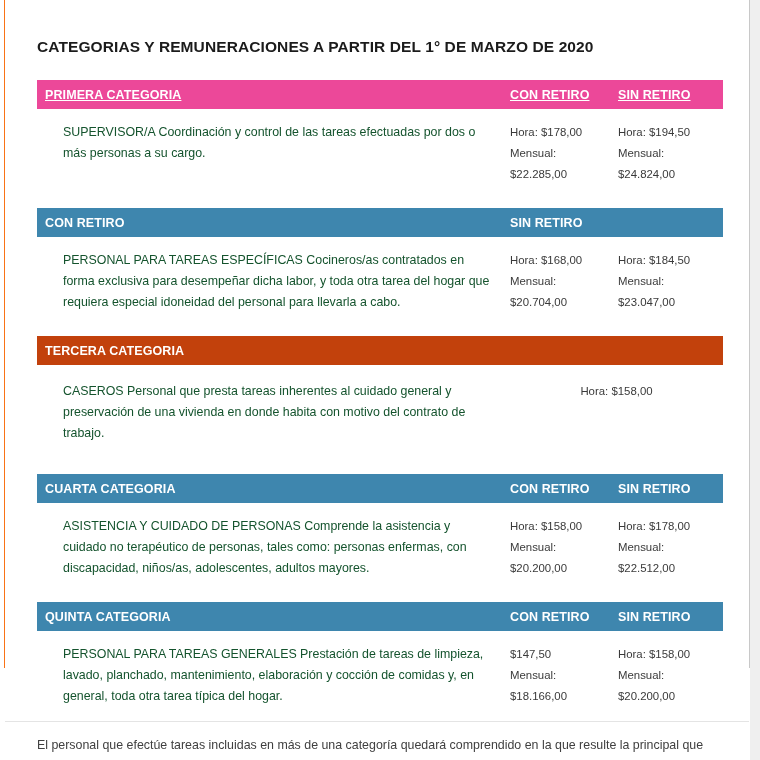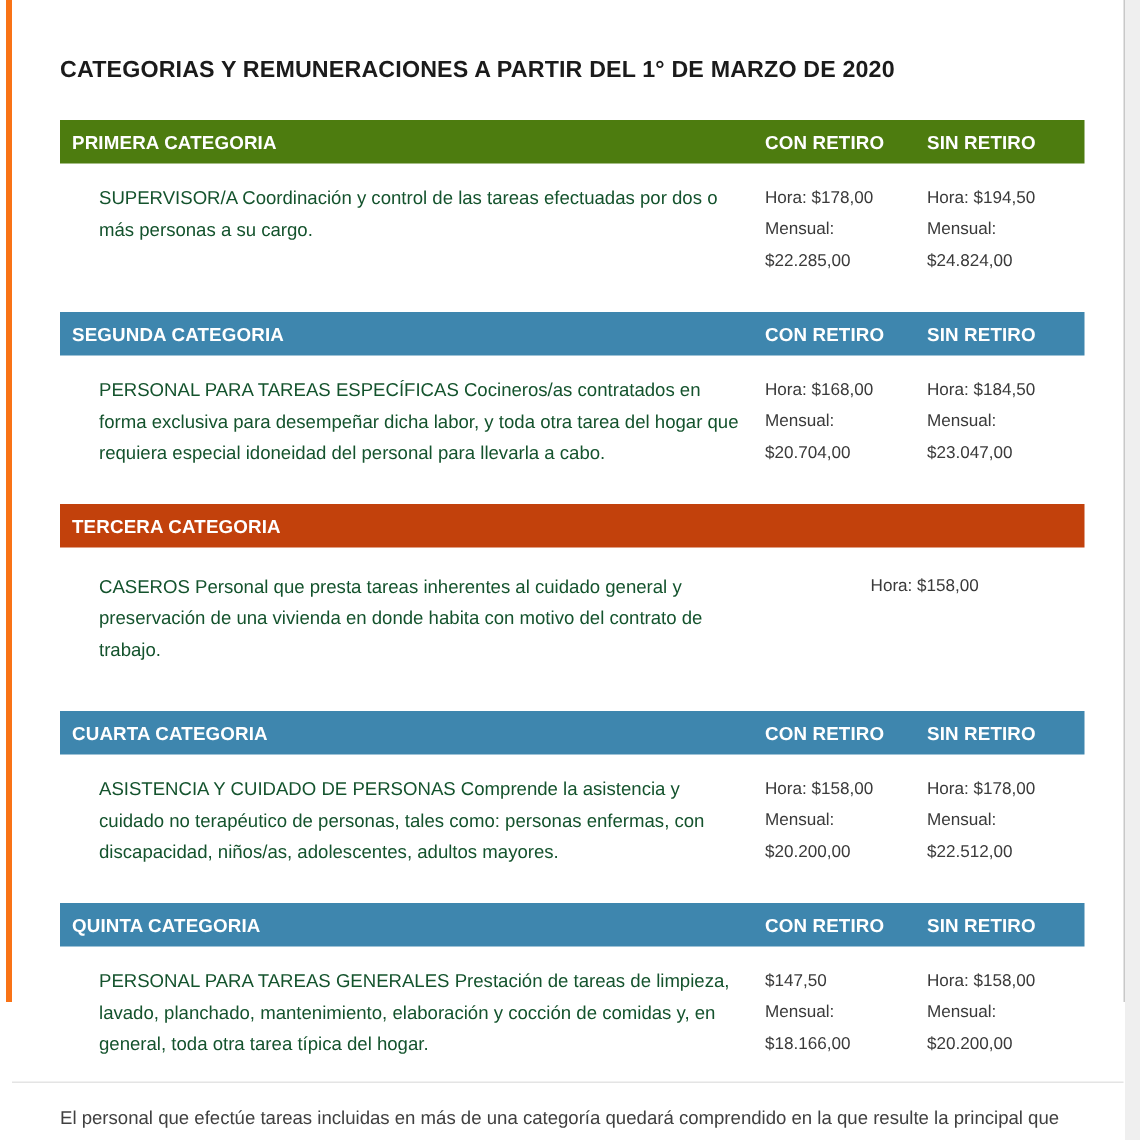--- a/index.html
+++ b/index.html
@@ -11,21 +11,21 @@
     position:relative;
   }
   .right-gutter {
     position:absolute; top:0; right:0; width:10px; height:760px;
     background:#efefef;
   }
   .page {
     position:absolute; left:4px; top:0;
     width:746px; height:668px;
     background:#ffffff;
-    border-left:4px solid #f97316;
+    border-left:1px solid #f97316;
     border-right:1px solid #c8c8c8;
     padding:38px 26px 0 32px;
   }
   .title {
     font-size:15.5px; font-weight:700; color:#1b1b1b;
     line-height:18px; margin-bottom:24px;
     letter-spacing:0.1px;
   }
   .sec-bar {
     display:grid; grid-template-columns:1fr 108px 105px;
@@ -62,21 +62,21 @@
 </head>
 <body>
 
 <div class="right-gutter"></div>
 
 <div class="page">
 
   <h1 class="title">CATEGORIAS Y REMUNERACIONES A PARTIR DEL 1° DE MARZO DE 2020</h1>
 
   <section class="sec">
-    <div class="sec-bar" style="background: #4d7c0f;">
+    <div class="sec-bar" style="background: #ec4899; text-decoration: underline;">
       <span>PRIMERA CATEGORIA</span>
       <span>CON RETIRO</span>
       <span>SIN RETIRO</span>
     </div>
     <div class="sec-body">
       <p class="desc">SUPERVISOR/A Coordinación y control de las tareas efectuadas por dos o más personas a su cargo.</p>
       <div class="vals">
         <div>Hora: $178,00</div>
         <div>Mensual:</div>
         <div>$22.285,00</div>
@@ -84,21 +84,20 @@
       <div class="vals">
         <div>Hora: $194,50</div>
         <div>Mensual:</div>
         <div>$24.824,00</div>
       </div>
     </div>
   </section>
 
   <section class="sec">
     <div class="sec-bar" style="background: rgb(62, 134, 174);">
-      <span>SEGUNDA CATEGORIA</span>
       <span>CON RETIRO</span>
       <span>SIN RETIRO</span>
     </div>
     <div class="sec-body">
       <p class="desc">PERSONAL PARA TAREAS ESPECÍFICAS Cocineros/as contratados en forma exclusiva para desempeñar dicha labor, y toda otra tarea del hogar que requiera especial idoneidad del personal para llevarla a cabo.</p>
       <div class="vals">
         <div>Hora: $168,00</div>
         <div>Mensual:</div>
         <div>$20.704,00</div>
       </div>

